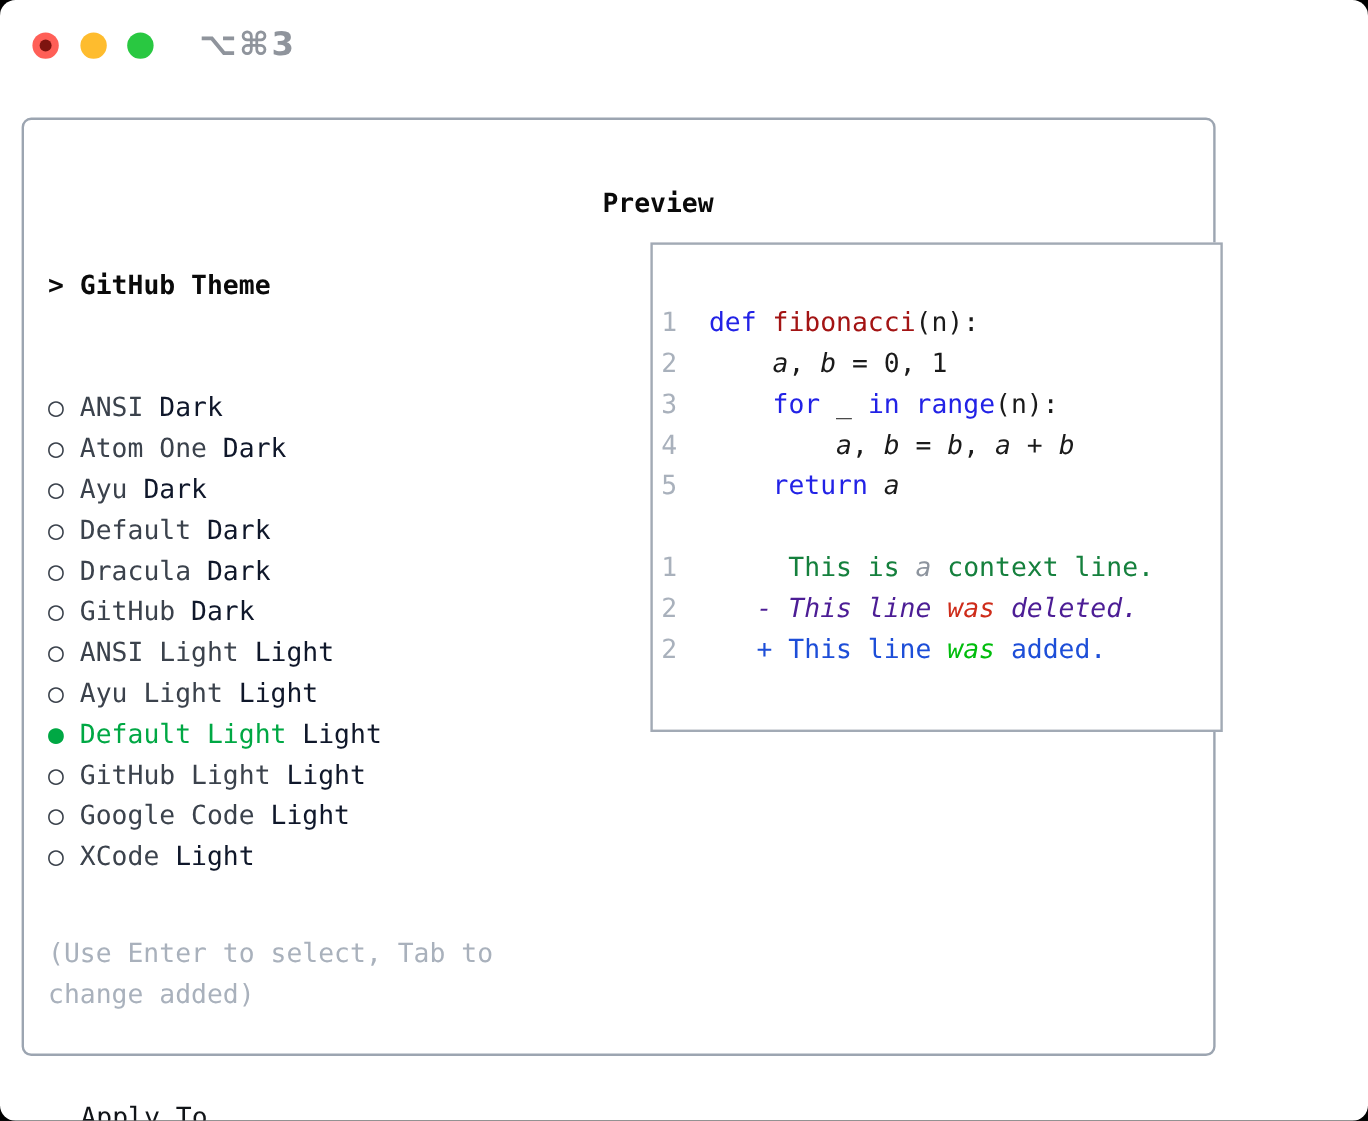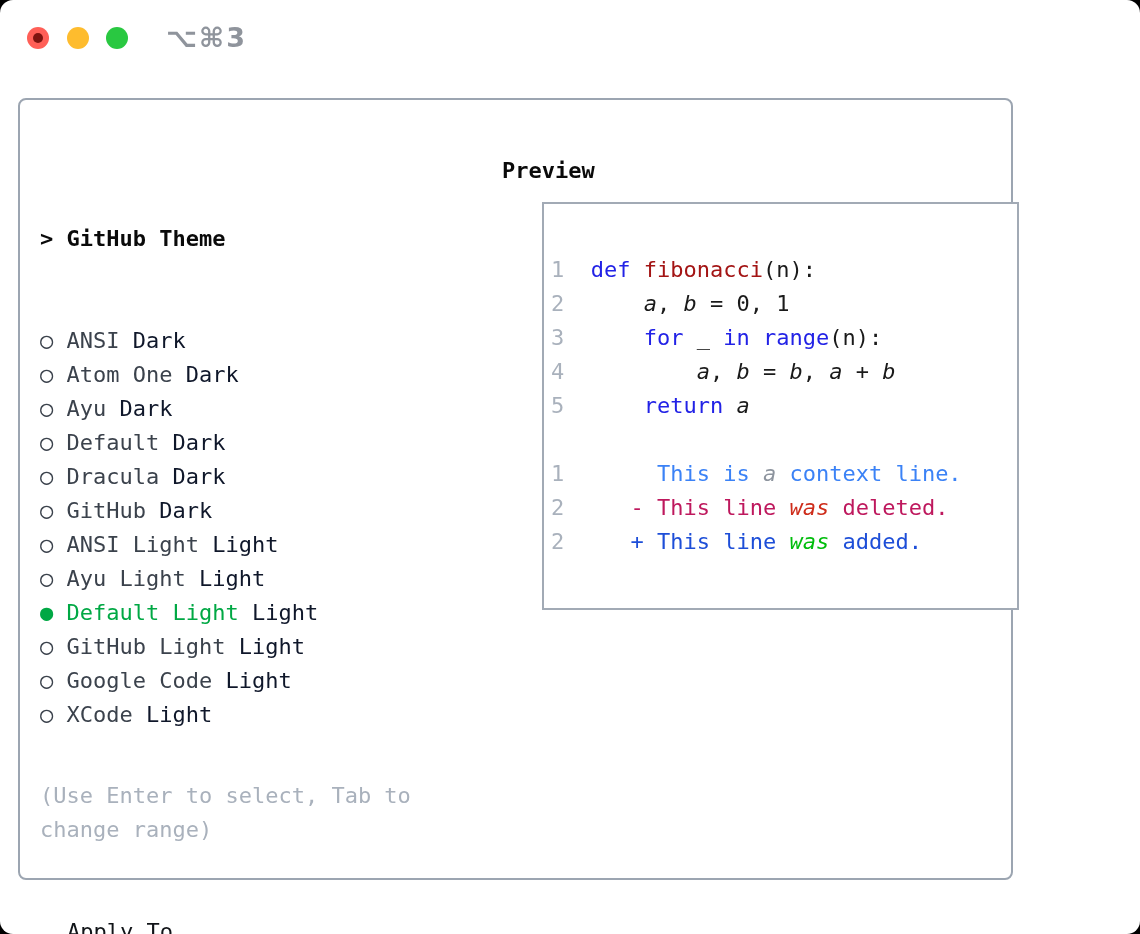--- a/index.html
+++ b/index.html
@@ -46,23 +46,23 @@
   .preview-box{
     position:absolute;left:490px;top:102px;width:477px;height:408px;
     border:2px solid #A2AAB5;background:#fff;box-sizing:border-box;overflow:hidden;margin-left:32px;
   }
   .code{padding:49px 0 0 7px;font-size:22px;line-height:34px;white-space:pre;}
   .line-num{color:#A9B1BC;}
   .tk-pl{color:#1A1A1A;}
   .tk-kw{color:#2222E6;}
   .tk-fn{color:#A31414;}
   .tk-var{color:#1A1A1A;font-style:italic;}
-  .tk-ctx{color:#3b82f6;}
+  .tk-ctx{color:#15803d;}
   .tk-ctx-i{color:#8D949E;font-style:italic;}
-  .tk-del{color:#be185d;}
+  .tk-del{color:#4c1d95;font-style:italic;}
   .tk-del-i{color:#CE2C1A;font-style:italic;}
   .tk-add{color:#1d4ed8;}
   .tk-add-i{color:#00BD0C;font-style:italic;}
 </style>
 </head>
 <body>
 
 <div class="window">
 
   <div class="titlebar">
@@ -75,21 +75,21 @@
   <div class="panel">
 
     <div class="left-col">
       <div class="list-header"><span><span>&gt;</span> </span><span>GitHub Theme</span></div>
       <div id="theme-items"><div class="theme-item"><span class="bullet">○ </span><span class="t-name">ANSI</span><span class="variant"> Dark</span></div><div class="theme-item"><span class="bullet">○ </span><span class="t-name">Atom One</span><span class="variant"> Dark</span></div><div class="theme-item"><span class="bullet">○ </span><span class="t-name">Ayu</span><span class="variant"> Dark</span></div><div class="theme-item"><span class="bullet">○ </span><span class="t-name">Default</span><span class="variant"> Dark</span></div><div class="theme-item"><span class="bullet">○ </span><span class="t-name">Dracula</span><span class="variant"> Dark</span></div><div class="theme-item"><span class="bullet">○ </span><span class="t-name">GitHub</span><span class="variant"> Dark</span></div><div class="theme-item"><span class="bullet">○ </span><span class="t-name">ANSI Light</span><span class="variant"> Light</span></div><div class="theme-item"><span class="bullet">○ </span><span class="t-name">Ayu Light</span><span class="variant"> Light</span></div><div class="theme-item selected"><span class="bullet">● </span><span class="t-name">Default Light</span><span class="variant"> Light</span></div><div class="theme-item"><span class="bullet">○ </span><span class="t-name">GitHub Light</span><span class="variant"> Light</span></div><div class="theme-item"><span class="bullet">○ </span><span class="t-name">Google Code</span><span class="variant"> Light</span></div><div class="theme-item"><span class="bullet">○ </span><span class="t-name">XCode</span><span class="variant"> Light</span></div></div>
       <div class="spacer-lg"></div>
       <div class="apply-header">Apply To</div>
       
     </div>
 
-    <div class="help-text">(Use Enter to select, Tab to change range)</div>
+    <div class="help-text">(Use Enter to select, Tab to change added)</div>
 
     <div class="preview-header">Preview</div>
 
     <div class="preview-box">
       <div class="code" id="preview-code"><div class="code-line"><span class="line-num">1</span><span class="tk-pl">  </span><span class="tk-kw">def</span><span class="tk-pl"> </span><span class="tk-fn">fibonacci</span><span class="tk-pl">(n):</span></div><div class="code-line"><span class="line-num">2</span><span class="tk-pl">      </span><span class="tk-var">a</span><span class="tk-pl">, </span><span class="tk-var">b</span><span class="tk-pl"> = 0, 1</span></div><div class="code-line"><span class="line-num">3</span><span class="tk-pl">      </span><span class="tk-kw">for</span><span class="tk-pl"> _ </span><span class="tk-kw">in</span><span class="tk-pl"> </span><span class="tk-kw">range</span><span class="tk-pl">(n):</span></div><div class="code-line"><span class="line-num">4</span><span class="tk-pl">          </span><span class="tk-var">a</span><span class="tk-pl">, </span><span class="tk-var">b</span><span class="tk-pl"> = </span><span class="tk-var">b</span><span class="tk-pl">, </span><span class="tk-var">a</span><span class="tk-pl"> + </span><span class="tk-var">b</span></div><div class="code-line"><span class="line-num">5</span><span class="tk-pl">      </span><span class="tk-kw">return</span><span class="tk-pl"> </span><span class="tk-var">a</span></div><div class="code-line">&nbsp;</div><div class="code-line"><span class="line-num">1</span><span class="tk-ctx">       This is </span><span class="tk-ctx-i">a</span><span class="tk-ctx"> context line.</span></div><div class="code-line"><span class="line-num">2</span><span class="tk-del">     - This line </span><span class="tk-del-i">was</span><span class="tk-del"> deleted.</span></div><div class="code-line"><span class="line-num">2</span><span class="tk-add">     + This line </span><span class="tk-add-i">was</span><span class="tk-add"> added.</span></div></div>
     </div>
 
   </div>
 </div>
 

